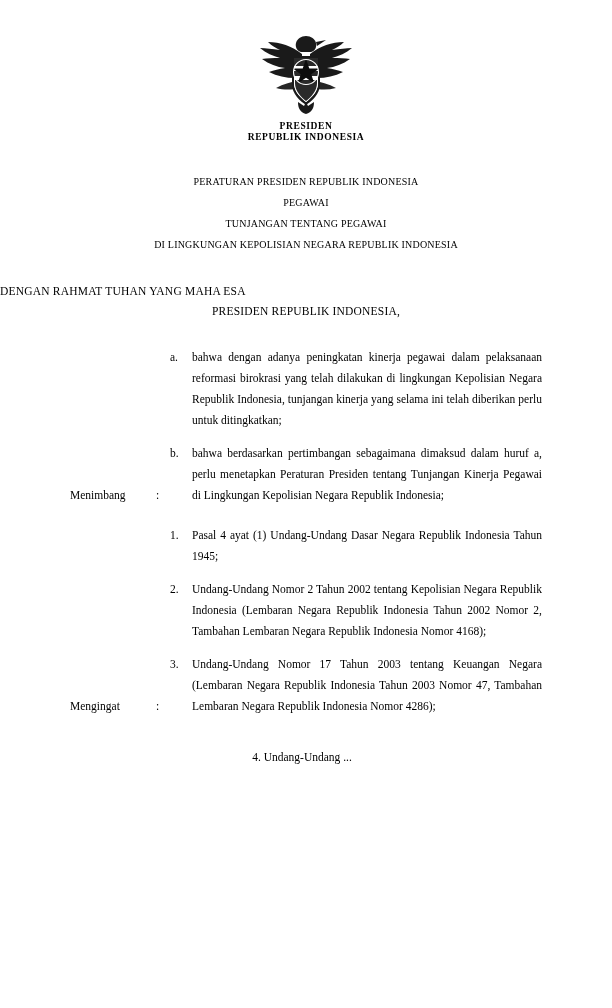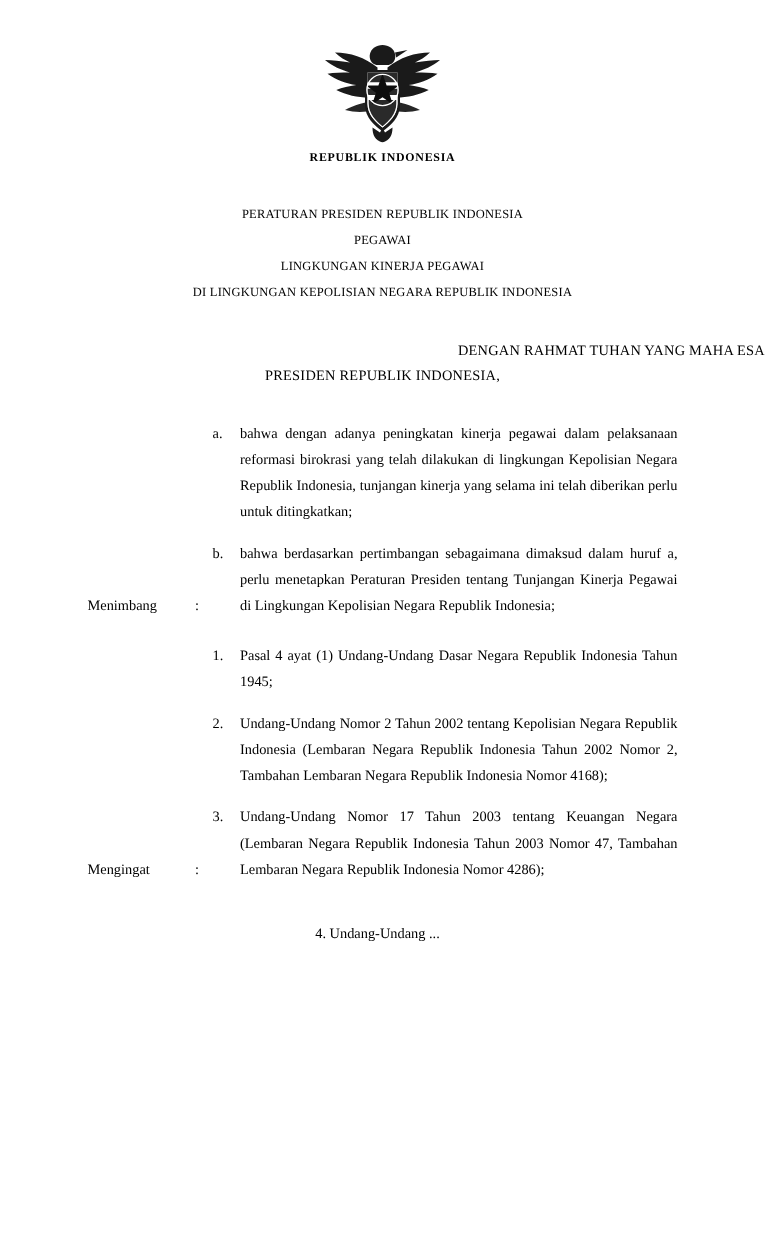--- a/index.html
+++ b/index.html
@@ -48,21 +48,21 @@
   .title-block {
     text-align: center;
     margin-top: 28px;
     font-size: 10px;
     line-height: 21px;
     letter-spacing: 0.2px;
   }
   .title-block div { white-space: pre; }
 
   .blessing {
-    text-align: right;
+    text-align: left;
     margin-top: 30px;
     font-size: 11.5px;
     letter-spacing: 0.2px;
   }
   .authority {
     text-align: center;
     margin-top: 8px;
     font-size: 11.5px;
     letter-spacing: 0.2px;
   }
@@ -149,28 +149,29 @@
           <path d="M38 43 L62 43 L62 48 L38 48 Z" fill="#2a2a2a"></path>
           <path d="M38 48 L62 48 L62 55 C62 64 55 70 50 74 C45 70 38 64 38 55 Z" fill="#ffffff"></path>
           <path d="M39 52 L61 52 L61 55 C61 63 55 69 50 73 C45 69 39 63 39 55 Z" fill="#2a2a2a"></path>
 
           <polygon points="50,31 53.3,40.4 63.2,40.4 55.2,46.2 58.3,55.6 50,49.8 41.7,55.6 44.8,46.2 36.8,40.4 46.7,40.4" fill="#0d0d0d"></polygon>
           <circle cx="50" cy="44" r="12.5" fill="none" stroke="#ffffff" stroke-width="1.1"></circle>
         </g>
       </svg>
     </div>
     <div class="emblem-caption">
+      <div>PRESIDEN</div>
       <div>REPUBLIK  INDONESIA</div>
     </div>
   </div>
 
   <div class="title-block">
     <div>PERATURAN PRESIDEN REPUBLIK INDONESIA</div>
     <div>PEGAWAI</div>
-    <div>LINGKUNGAN KINERJA PEGAWAI</div>
+    <div>TUNJANGAN TENTANG PEGAWAI</div>
     <div>DI LINGKUNGAN KEPOLISIAN NEGARA REPUBLIK INDONESIA</div>
   </div>
 
   <div class="blessing">DENGAN RAHMAT TUHAN YANG MAHA ESA</div>
   <div class="authority">PRESIDEN REPUBLIK INDONESIA,</div>
 
   <div class="body">
 
     <div class="clause">
       <div class="clause-label">Menimbang</div>

